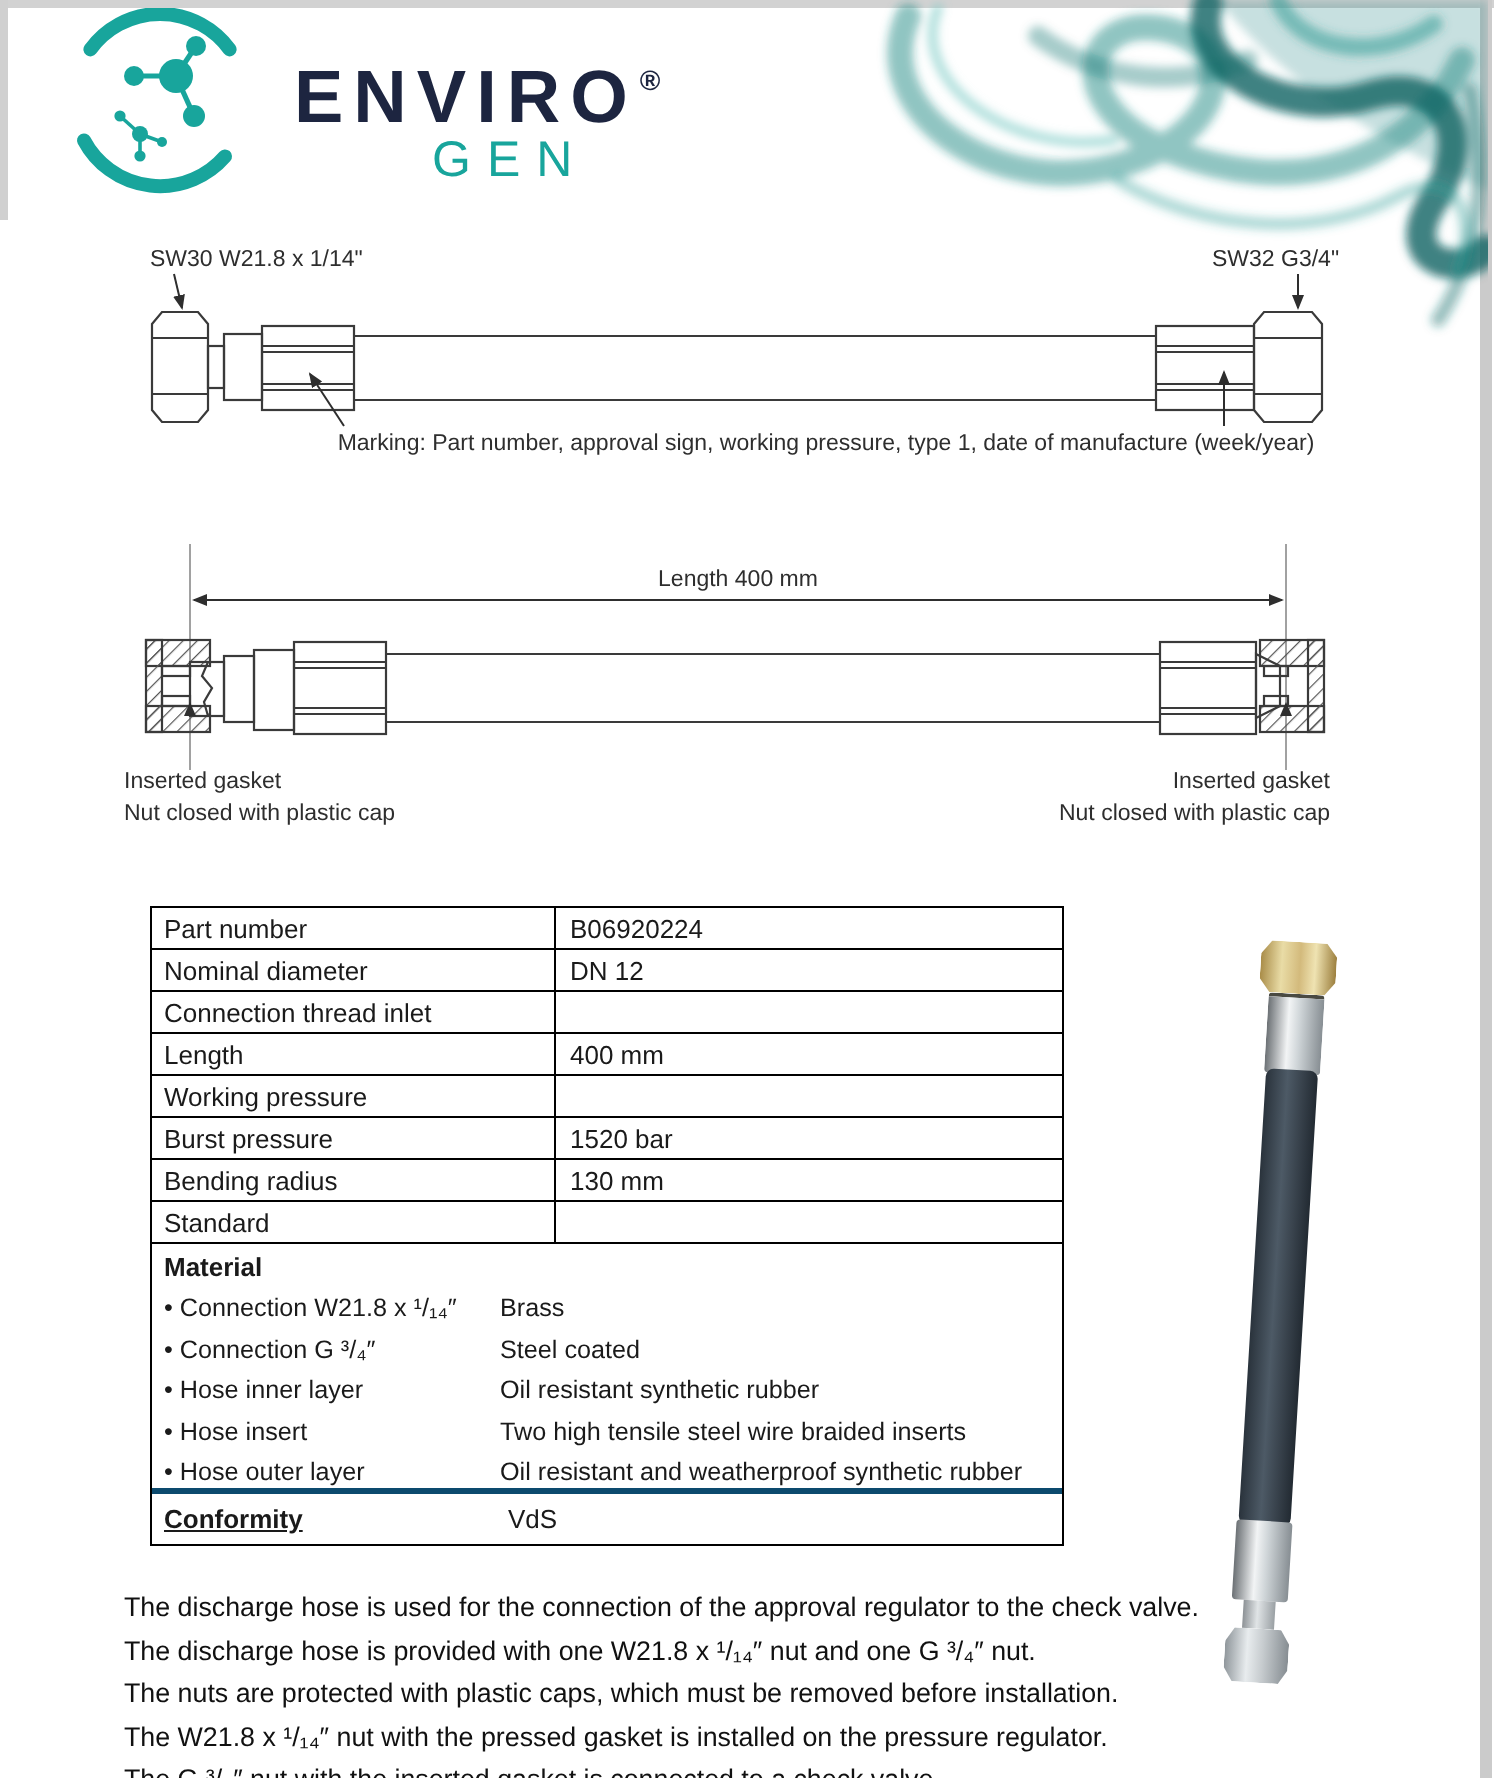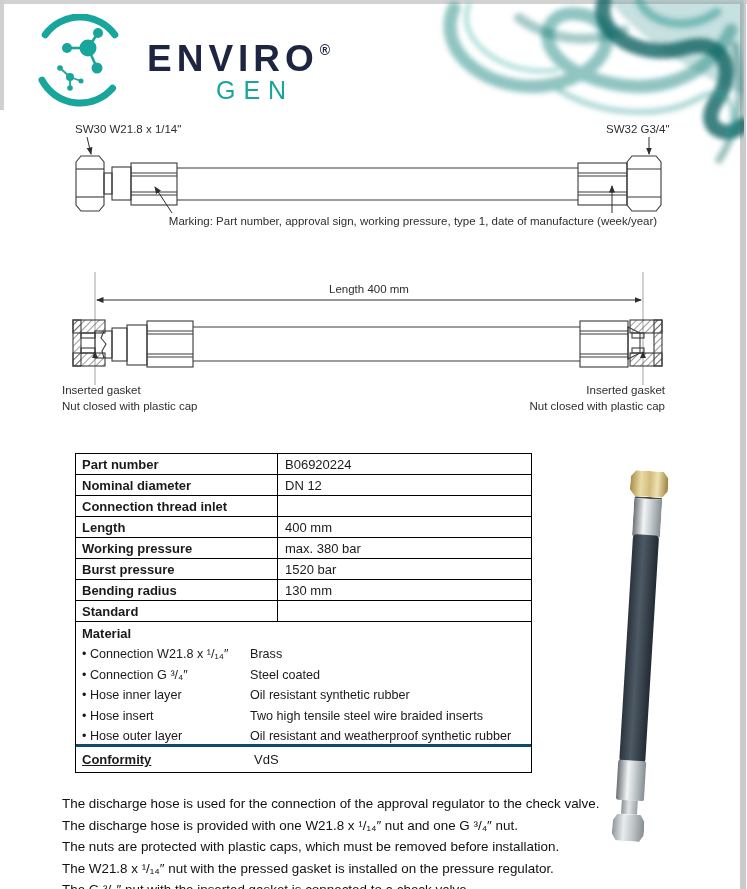--- a/index.html
+++ b/index.html
@@ -6,21 +6,21 @@
   .page{
     position:relative;width:747px;height:889px;background:#ffffff;overflow:hidden;
     font-family:"Liberation Sans","DejaVu Sans",sans-serif;color:#1a1a1a;
   }
   
   .edge-top{position:absolute;left:0;top:0;width:747px;height:4px;background:#d2d2d2;}
   .edge-left{position:absolute;left:0;top:0;width:4px;height:110px;background:#d0d0d0;}
   .edge-right{position:absolute;right:1px;top:0;width:6px;height:889px;background:#cbcbcb;}
 
   
-  .logo-wrap{position:absolute;left:30px;top:14px;width:330px;height:102px;}
+  .logo-wrap{position:absolute;left:30px;top:4px;width:330px;height:102px;}
   .logo-svg{position:absolute;left:0;top:0;}
   .brand{position:absolute;left:117px;top:24px;font-size:37px;font-weight:bold;
          letter-spacing:5px;color:#1d2540;}
   .brand .reg{font-size:14px;font-weight:bold;letter-spacing:0;position:relative;top:-16px;left:1px;}
   .subbrand{position:absolute;left:186px;top:62px;font-size:25px;font-weight:400;
             letter-spacing:8px;color:#18a59c;}
 
   
   .smoke{position:absolute;right:3px;top:0;}
 
@@ -28,21 +28,21 @@
   .drawing1{position:absolute;left:0;top:113px;}
   .drawing2{position:absolute;left:0;top:263px;}
   .draw-text{font-family:"Liberation Sans","DejaVu Sans",sans-serif;font-size:11.5px;fill:#2e2e2e;}
 
   
   .spec-table{position:absolute;left:75px;top:453px;width:457px;border:1.5px solid #000;
               box-sizing:border-box;font-size:13px;background:#fff;}
   .spec-row{display:flex;height:21px;border-bottom:1px solid #000;box-sizing:border-box;}
   .spec-row:last-of-type{border-bottom:1px solid #000;}
   .spec-label{width:202px;box-sizing:border-box;border-right:1px solid #000;
-              font-weight:bold;padding-left:6px;display:flex;align-items:center;}
+              font-weight:normal;padding-left:6px;display:flex;align-items:center;}
   .spec-value{flex:1;padding-left:7px;display:flex;align-items:center;}
   .material-block{border-bottom:3px solid #0c4a6e;box-sizing:border-box;height:125px;padding-top:1px;}
   .material-header{font-weight:bold;padding-left:6px;height:21px;line-height:21px;}
   .mat-row{display:flex;height:20.5px;align-items:center;font-size:12.6px;white-space:nowrap;}
   .mat-label{width:174px;padding-left:6px;box-sizing:border-box;}
   .mat-value{flex:1;}
   .conf-row{display:flex;height:25px;align-items:center;}
   .conf-label{width:178px;padding-left:6px;box-sizing:border-box;font-weight:bold;text-decoration:underline;}
   .conf-value{flex:1;}
 
@@ -239,21 +239,20 @@
       </div>
     <div class="spec-row">
         <div class="spec-label">Connection thread inlet</div>
       </div>
     <div class="spec-row">
         <div class="spec-label">Length</div>
         <div class="spec-value">400 mm</div>
       </div>
     <div class="spec-row">
         <div class="spec-label">Working pressure</div>
-        <div class="spec-value">max. 380 bar</div>
       </div>
     <div class="spec-row">
         <div class="spec-label">Burst pressure</div>
         <div class="spec-value">1520 bar</div>
       </div>
     <div class="spec-row">
         <div class="spec-label">Bending radius</div>
         <div class="spec-value">130 mm</div>
       </div>
     <div class="spec-row">

